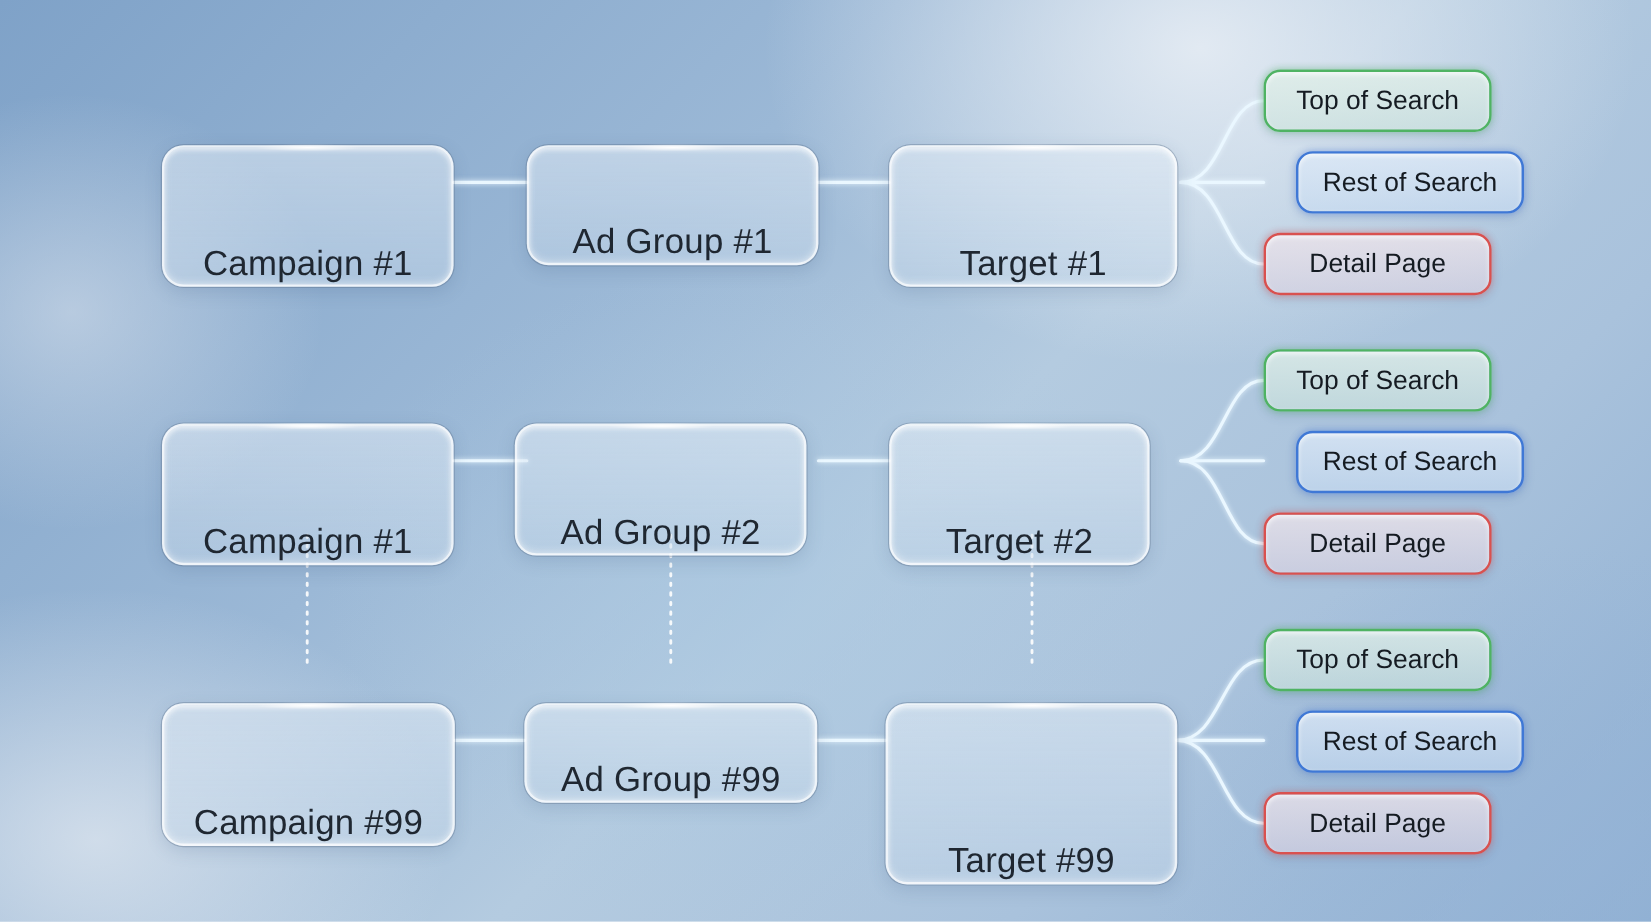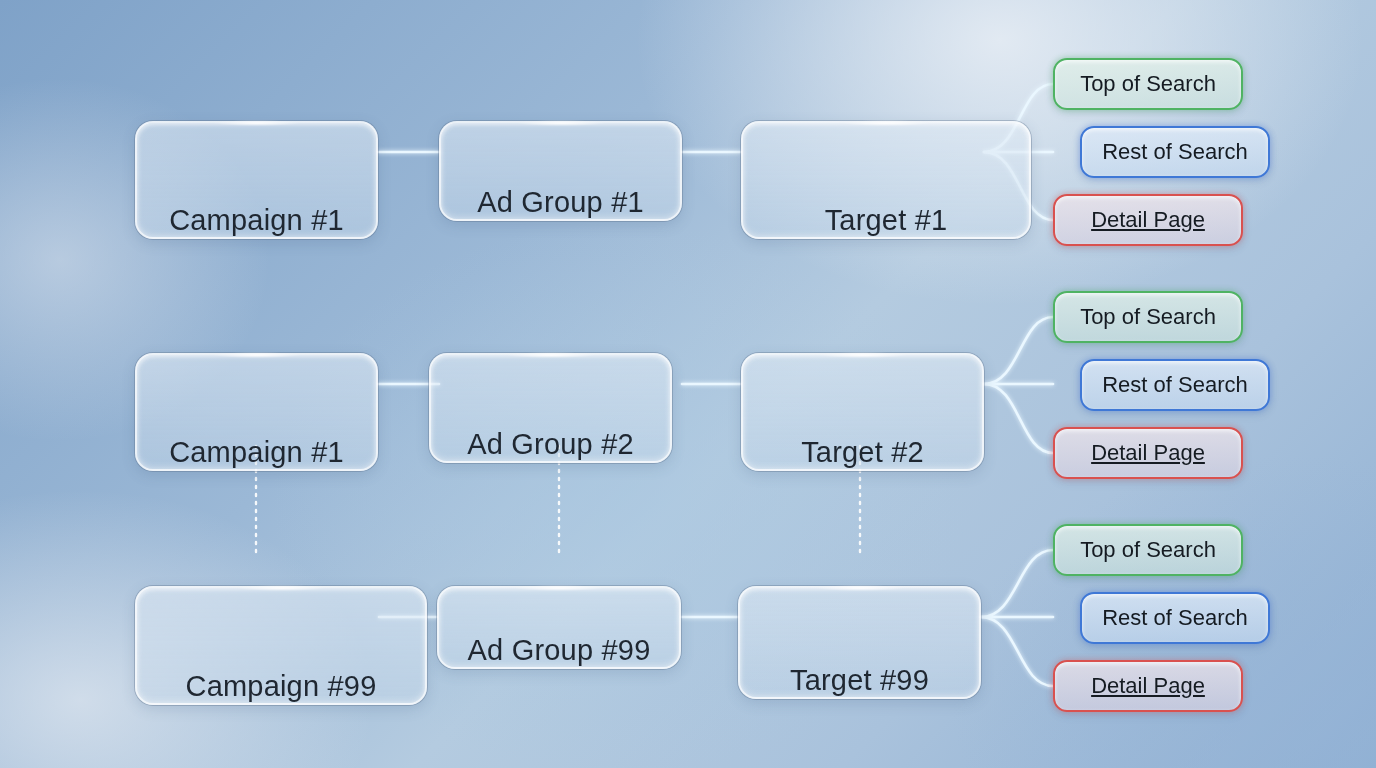--- a/index.html
+++ b/index.html
@@ -38,21 +38,21 @@
     position:absolute; box-sizing:border-box;
     left:1053px; width:190px; height:52px;
     border-radius:14px;
     display:flex; align-items:center; justify-content:center;
     font-size:22px; color:#151b22;
     background: linear-gradient(180deg, rgba(230,238,246,0.7) 0%, rgba(210,225,238,0.6) 100%);
     box-shadow: inset 0 2px 4px rgba(255,255,255,0.7), 0 3px 10px rgba(60,90,130,0.15);
   }
   .pill.green { border:2.5px solid #4fb363; box-shadow: inset 0 2px 4px rgba(255,255,255,0.7), 0 0 6px rgba(80,180,100,0.45), 0 3px 10px rgba(60,90,130,0.15); background: linear-gradient(180deg, rgba(225,240,232,0.75), rgba(205,228,220,0.6)); }
   .pill.blue  { border:2.5px solid #3f78d6; box-shadow: inset 0 2px 4px rgba(255,255,255,0.7), 0 0 6px rgba(70,120,220,0.45), 0 3px 10px rgba(60,90,130,0.15); background: linear-gradient(180deg, rgba(222,234,248,0.75), rgba(200,220,242,0.6)); margin-left: 27px; }
-  .pill.red   { border:2.5px solid #d9514f; box-shadow: inset 0 2px 4px rgba(255,255,255,0.7), 0 0 6px rgba(220,90,90,0.45), 0 3px 10px rgba(60,90,130,0.15); background: linear-gradient(180deg, rgba(238,228,234,0.75), rgba(222,212,226,0.6)); text-decoration: underline; }
+  .pill.red   { border:2.5px solid #d9514f; box-shadow: inset 0 2px 4px rgba(255,255,255,0.7), 0 0 6px rgba(220,90,90,0.45), 0 3px 10px rgba(60,90,130,0.15); background: linear-gradient(180deg, rgba(238,228,234,0.75), rgba(222,212,226,0.6)); }
 </style>
 </head>
 <body>
 
 <div id="canvas">
 
   <svg class="links" viewBox="0 0 1376 768">
     <defs>
       <filter id="glow" x="-20%" y="-20%" width="140%" height="140%">
         <feGaussianBlur stdDeviation="2.2" result="b"></feGaussianBlur>
@@ -92,59 +92,59 @@
       <line x1="860" y1="446" x2="860" y2="556"></line>
     </g>
   </svg>
 
   <div class="node" style="left:135px;top:93px;width:243px;height:118px;">
     <span>Campaign #1</span>
   </div>
   <div class="node" style="left:439px;top:93px;width:243px;height:100px;">
     <span>Ad Group #1</span>
   </div>
-  <div class="node" style="left:741px;top:93px;width:290px;height:118px;">
+  <div class="node" style="left:741px;top:93px;width:240px;height:118px;">
     <span>Target #1</span>
   </div>
   <div class="pill green" style="top:58px;">
     <span>Top of Search</span>
   </div>
   <div class="pill blue" style="top:126px;">
     <span>Rest of Search</span>
   </div>
   <div class="pill red" style="top:194px;">
     <span>Detail Page</span>
   </div>
 
   <div class="node" style="left:135px;top:325px;width:243px;height:118px;">
     <span>Campaign #1</span>
   </div>
   <div class="node" style="left:429px;top:325px;width:243px;height:110px;">
     <span>Ad Group #2</span>
   </div>
-  <div class="node" style="left:741px;top:325px;width:243px;height:118px;">
+  <div class="node" style="left:741px;top:325px;width:217px;height:118px;">
     <span>Target #2</span>
   </div>
   <div class="pill green" style="top:291px;">
     <span>Top of Search</span>
   </div>
   <div class="pill blue" style="top:359px;">
     <span>Rest of Search</span>
   </div>
   <div class="pill red" style="top:427px;">
     <span>Detail Page</span>
   </div>
 
-  <div class="node" style="left:135px;top:558px;width:292px;height:119px;">
+  <div class="node" style="left:135px;top:558px;width:244px;height:119px;">
     <span>Campaign #99</span>
   </div>
   <div class="node" style="left:437px;top:558px;width:244px;height:83px;">
     <span>Ad Group #99</span>
   </div>
-  <div class="node" style="left:738px;top:558px;width:243px;height:113px;">
+  <div class="node" style="left:738px;top:558px;width:243px;height:151px;">
     <span>Target #99</span>
   </div>
   <div class="pill green" style="top:524px;">
     <span>Top of Search</span>
   </div>
   <div class="pill blue" style="top:592px;">
     <span>Rest of Search</span>
   </div>
   <div class="pill red" style="top:660px;">
     <span>Detail Page</span>

